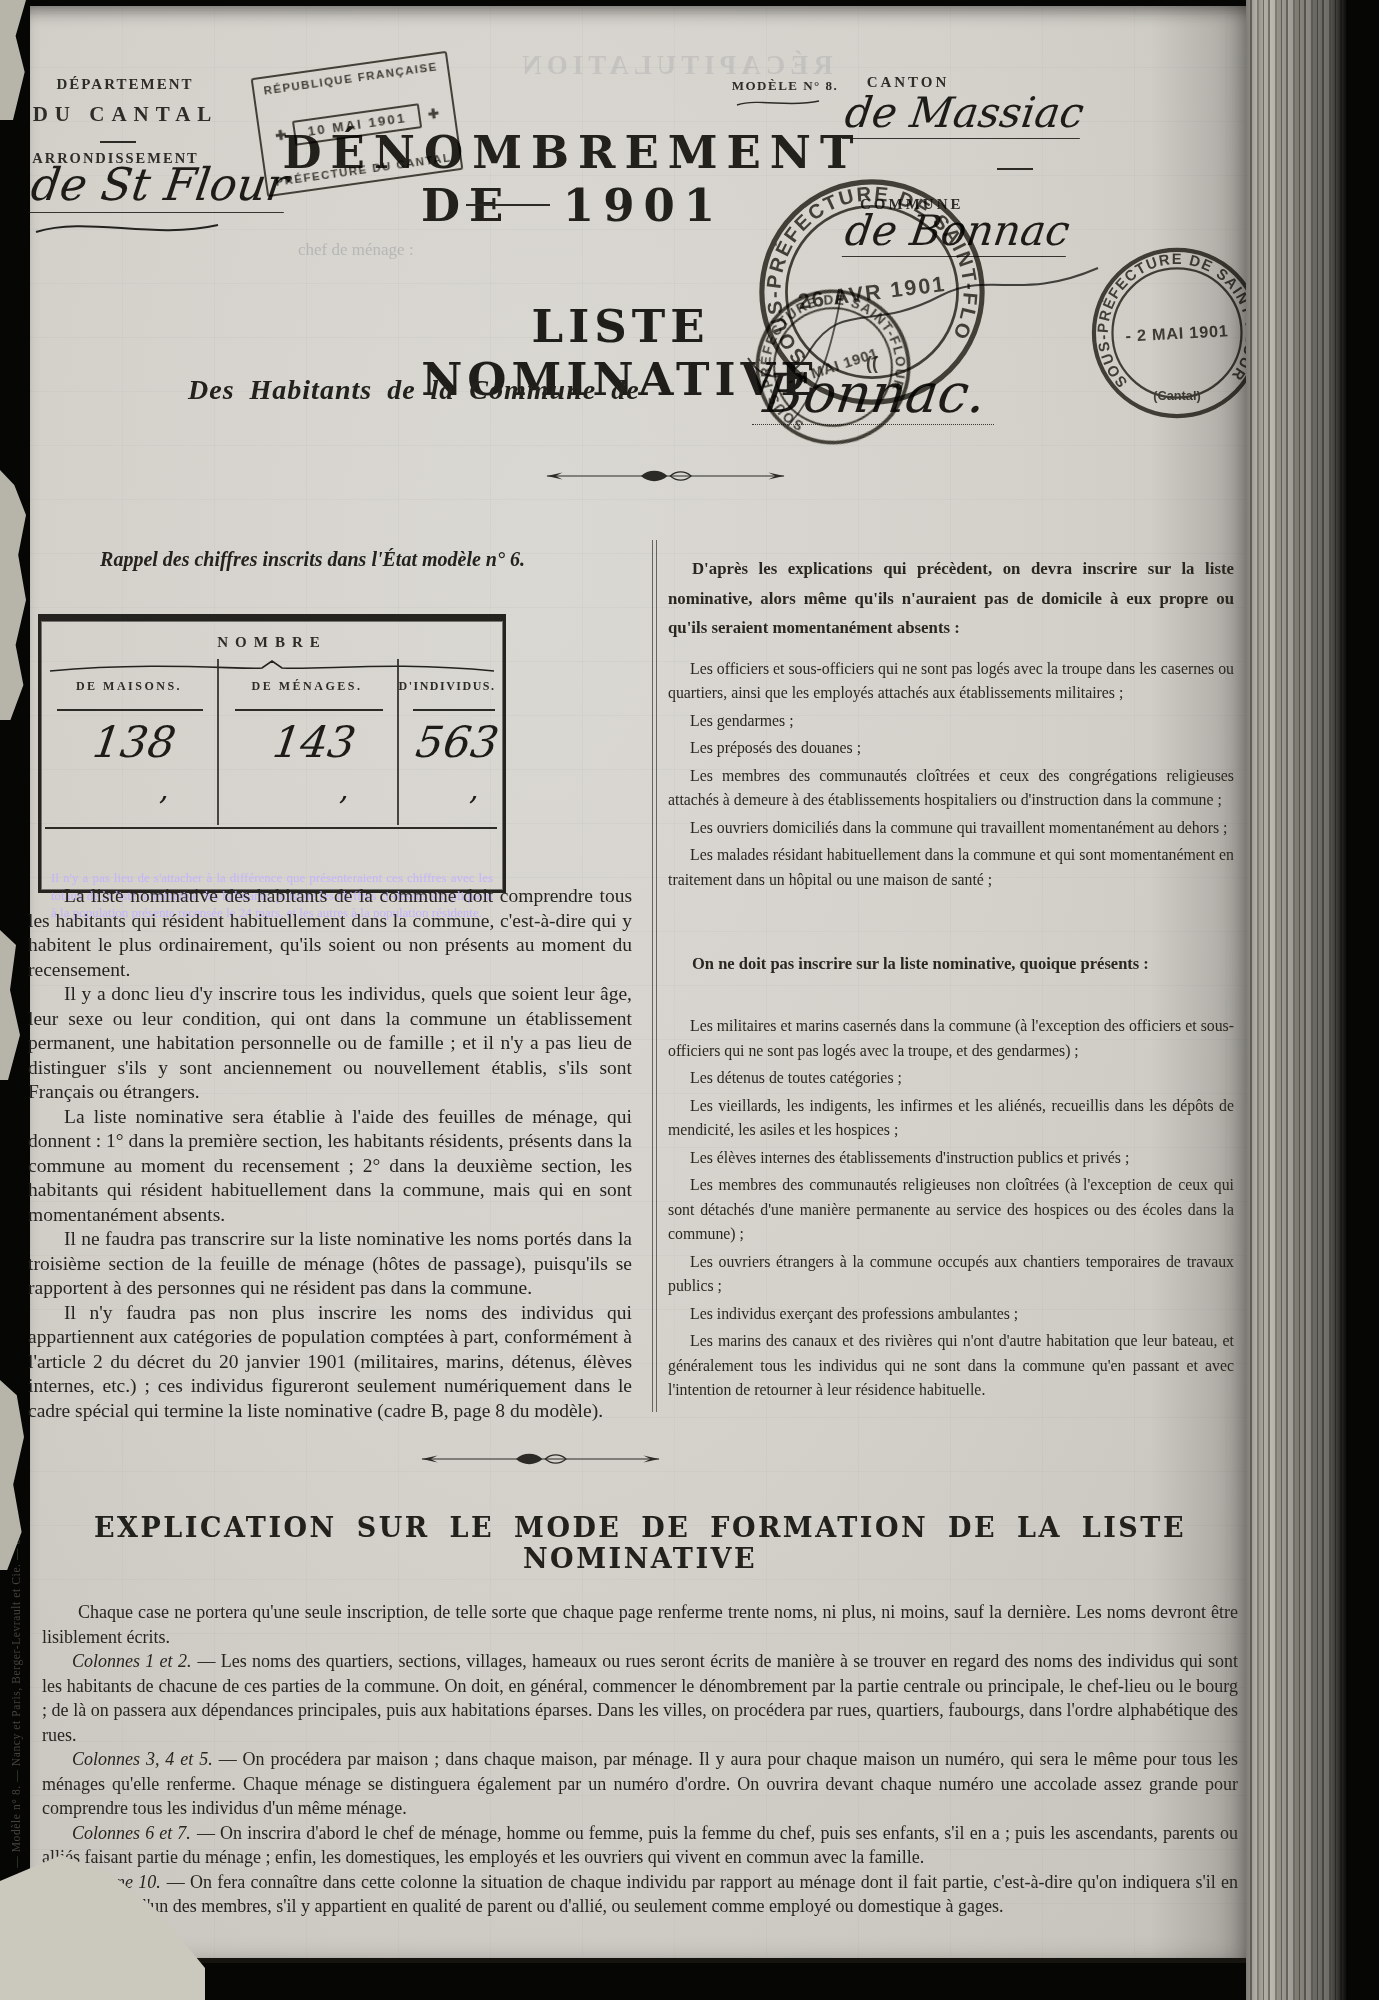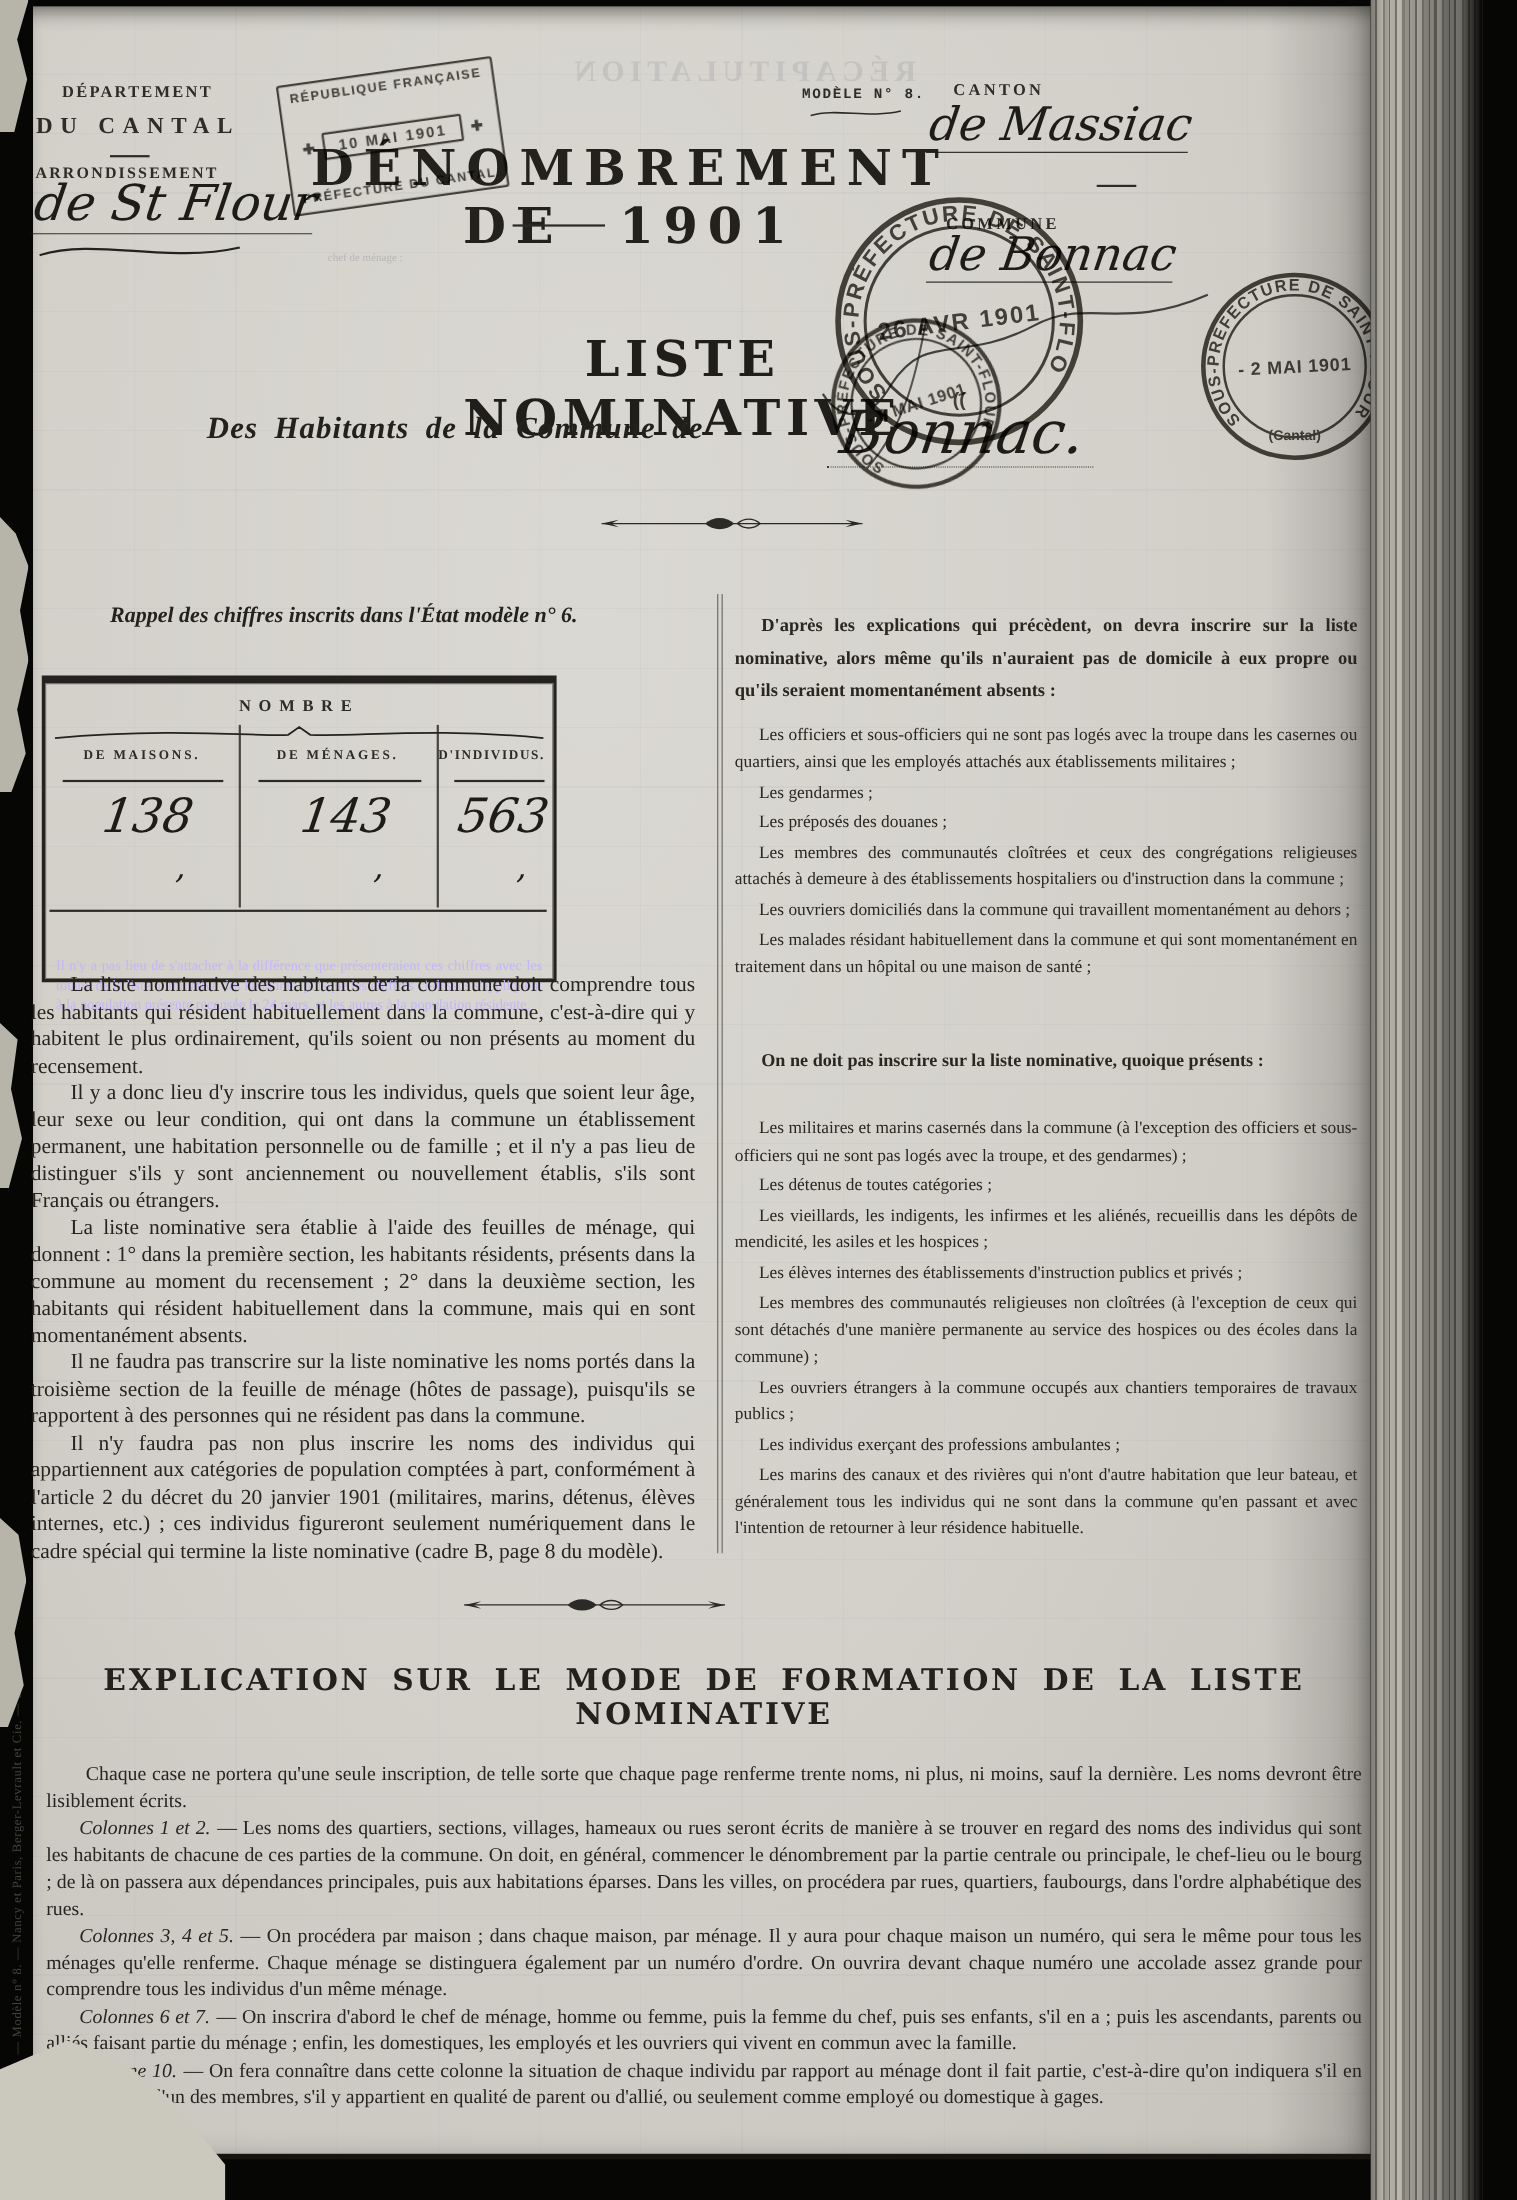--- a/index.html
+++ b/index.html
@@ -65,32 +65,32 @@
 </style>
 </head>
 <body>
 
 <div class="stage">
 
   <div class="paper"></div>
   <div class="abs shade-right"></div>
 
   <div class="abs ghost center" style="left:505px;top:50px;width:340px;font-size:27px;letter-spacing:5px;opacity:0.16;transform:scaleX(-1);">RÉCAPITULATION</div>
-  <div class="abs ghost" style="left:298px;top:229px;font-size:10px;opacity:0.3;font-weight:normal;">chef de ménage :</div>
+  <div class="abs ghost" style="left:298px;top:240px;font-size:17px;opacity:0.3;font-weight:normal;">chef de ménage :</div>
 
   <div class="abs lbl center" style="left:40px;top:76px;width:170px;font-size:15px;letter-spacing:2px;">DÉPARTEMENT</div>
   <div class="abs lbl center" style="left:18px;top:102px;width:215px;font-size:21px;letter-spacing:7px;">DU CANTAL</div>
   <div class="rule" style="left:100px;top:141px;width:36px;height:2px;"></div>
   <div class="abs lbl center" style="left:28px;top:150px;width:175px;font-size:14.5px;letter-spacing:2px;">ARRONDISSEMENT</div>
   <div class="abs script" style="left:28px;top:158px;font-size:45px;"><u>de St Flour</u></div>
   <svg class="abs" style="left:32px;top:220px;" width="190" height="18" viewBox="0 0 190 18">
     <path d="M4,12 C55,-4 120,20 186,5" fill="none" stroke="#23221d" stroke-width="2"></path>
   </svg>
 
-  <div class="abs lbl center" style="left:720px;top:78px;width:130px;font-size:13px;letter-spacing:1.5px;font-family:Liberation Mono, monospace;">MODÈLE N° 8.</div>
+  <div class="abs lbl center" style="left:720px;top:78px;width:130px;font-size:13px;letter-spacing:1.5px;">MODÈLE N° 8.</div>
   <svg class="abs" style="left:735px;top:98px;" width="86" height="10" viewBox="0 0 86 10">
     <path d="M2,7 C25,0 55,10 84,3" fill="none" stroke="#2b2a25" stroke-width="1.4"></path>
   </svg>
 
   <div class="abs center" style="left:225px;top:126px;width:695px;font-size:45px;font-weight:600;letter-spacing:9px;word-spacing:26px;font-family:'DejaVu Serif',serif;color:#22211c;">DÉNOMBREMENT DE 1901</div>
   <div class="rule" style="left:466px;top:204px;width:84px;height:2px;"></div>
 
   <div class="abs lbl center" style="left:858px;top:74px;width:100px;font-size:15px;letter-spacing:3px;">CANTON</div>
   <div class="abs script" style="left:842px;top:88px;font-size:42px;"><u>de Massiac</u></div>
   <div class="rule" style="left:997px;top:168px;width:36px;height:2px;"></div>

